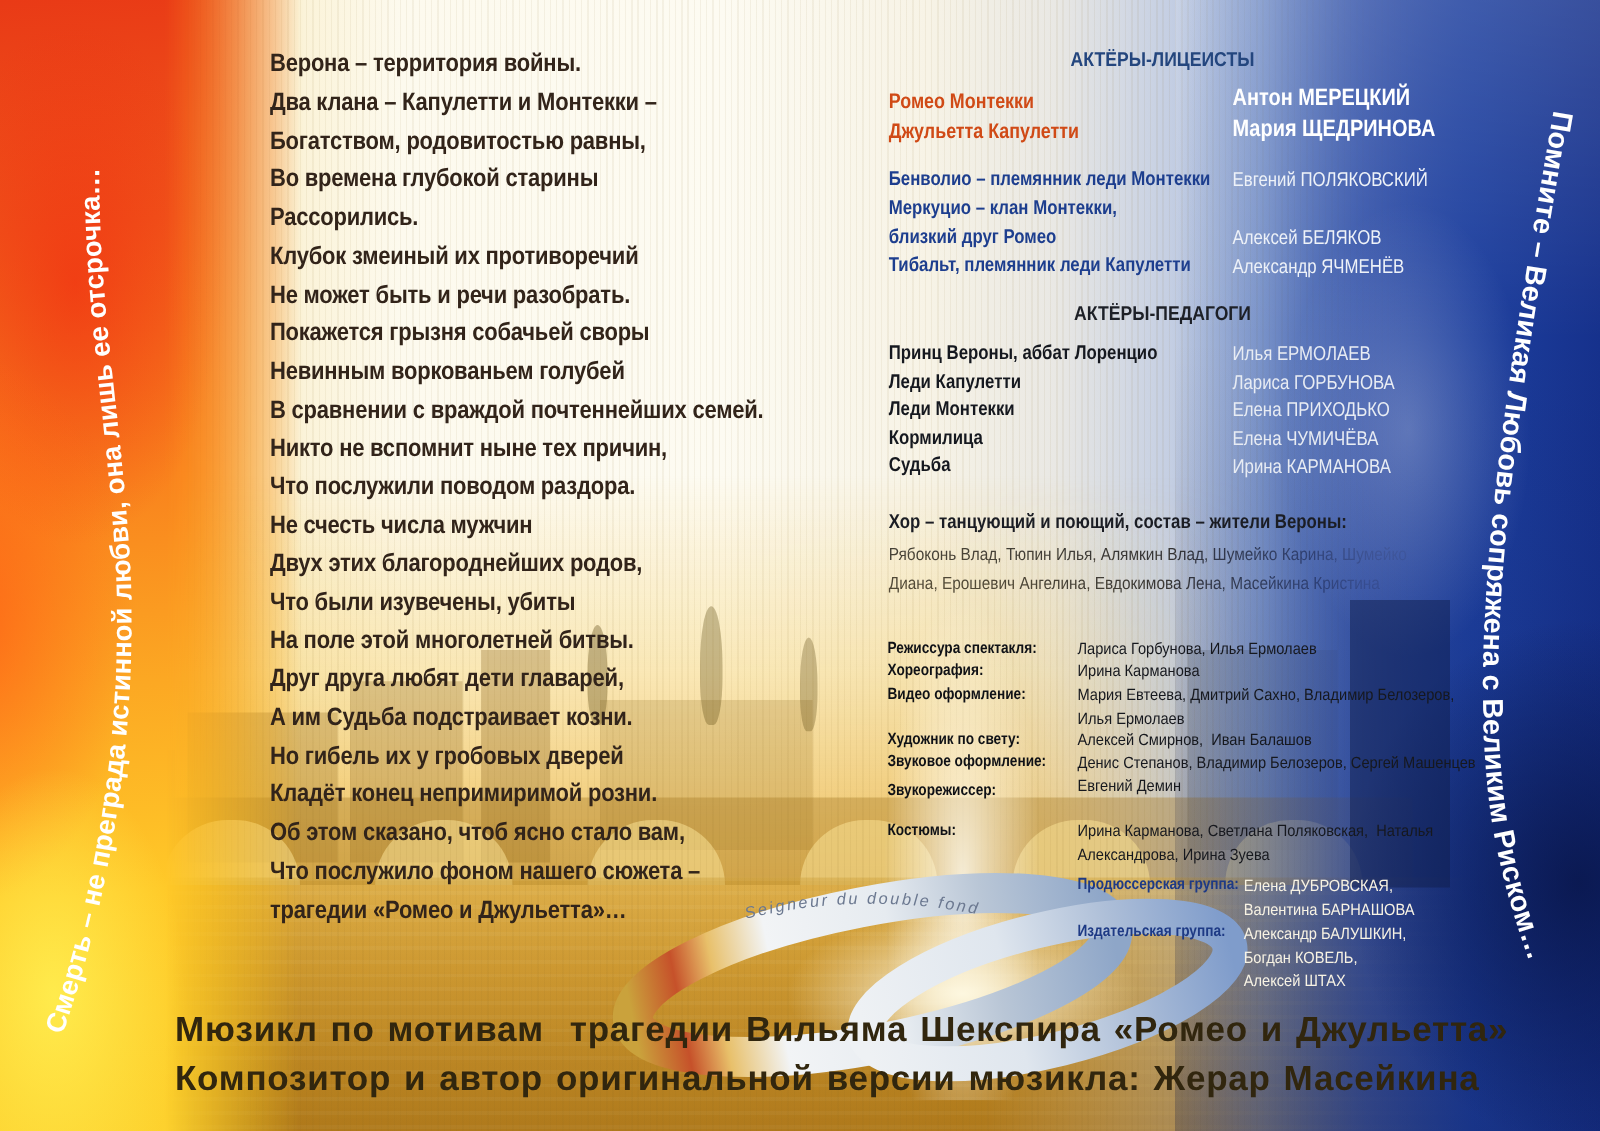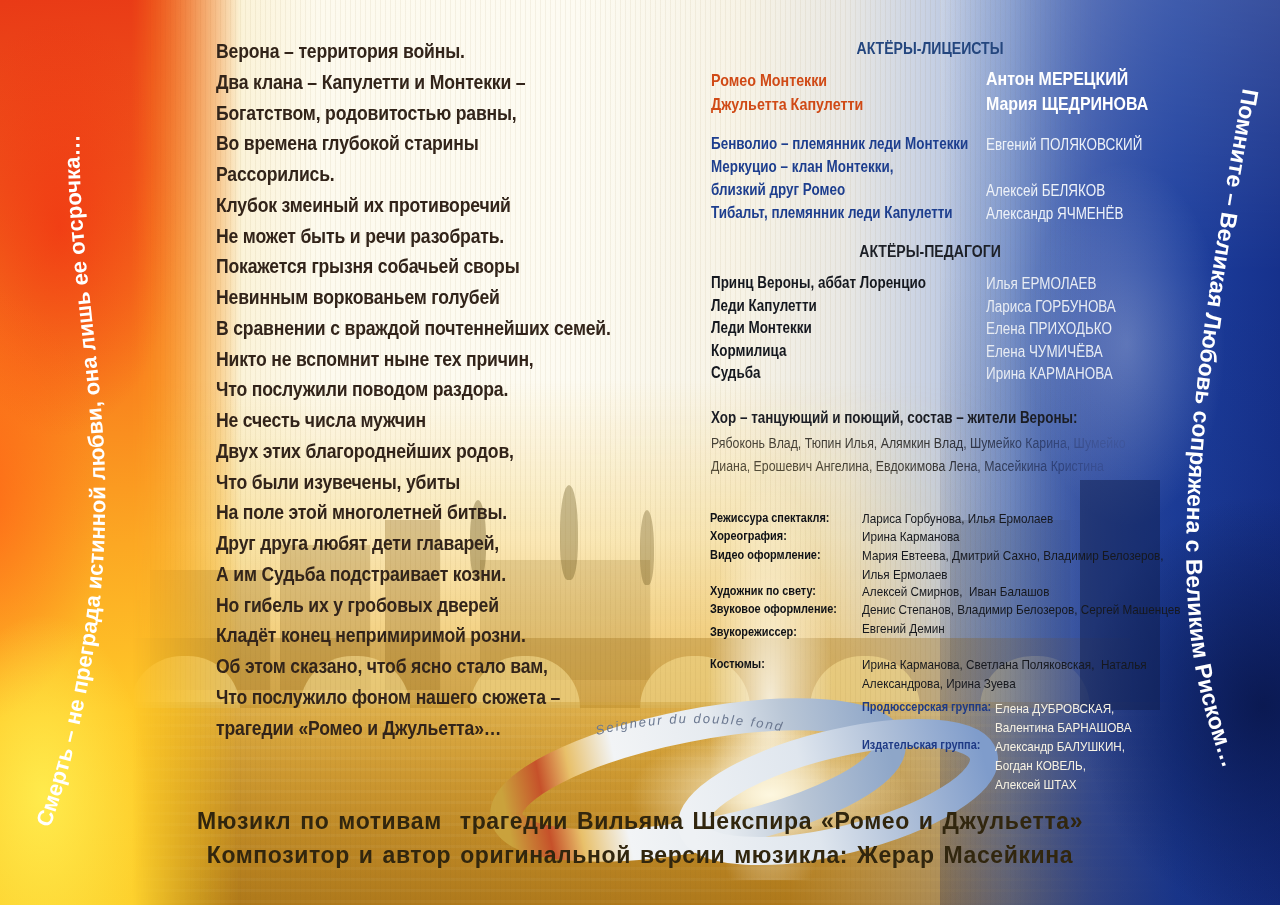--- a/index.html
+++ b/index.html
@@ -77,21 +77,21 @@
   .credRow .lb{flex:none;width:152px;font-size:13px;font-weight:bold;color:#0f1116;
                transform:scaleX(.84);transform-origin:left top;white-space:nowrap;}
   .credRow .vl{font-size:13px;color:#16181e;line-height:18.5px;white-space:pre;
                transform:scaleX(.9);transform-origin:left top;}
   .prodRow{left:862px;width:400px;display:flex;z-index:9;}
   .prodRow .lb{flex:none;width:133px;font-size:13px;font-weight:bold;color:#1e3a85;
                transform:scaleX(.84);transform-origin:left top;white-space:nowrap;}
   .prodRow .vl{font-size:13px;color:#f8f3e4;line-height:19px;white-space:pre;
                transform:scaleX(.9);transform-origin:left top;}
   .footer{left:140px;top:808px;width:1000px;text-align:center;z-index:9;color:#31260e;}
-  .footer div{font-size:23px;font-weight:bold;letter-spacing:.6px;word-spacing:2px;}
+  .footer div{font-size:28px;font-weight:bold;letter-spacing:.6px;word-spacing:2px;}
   .footer div+div{margin-top:7px;}
 </style>
 </head>
 <body>
 
 <div class="page">
 
   <div class="abs gold-wash"></div>
   <div class="abs scene">
     <div class="bldg1"></div>

